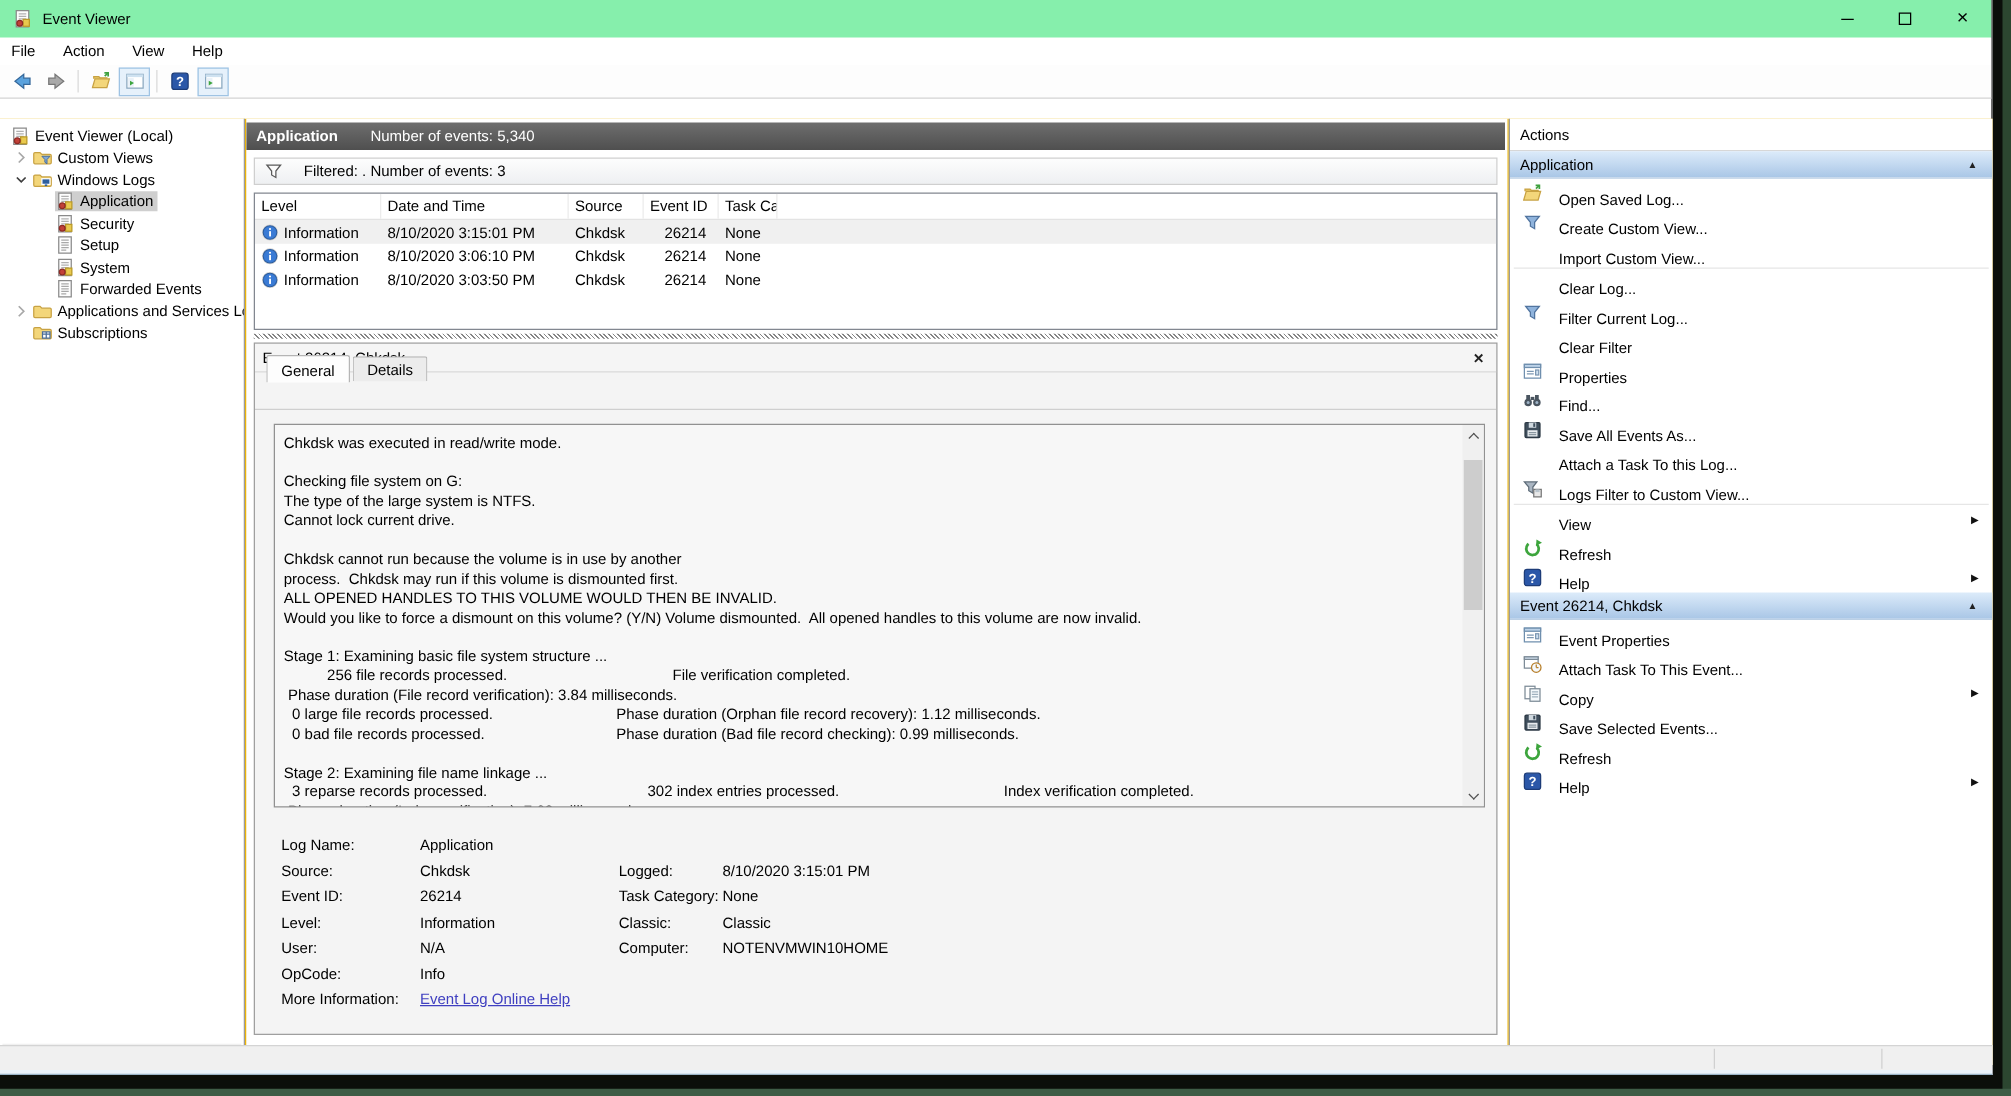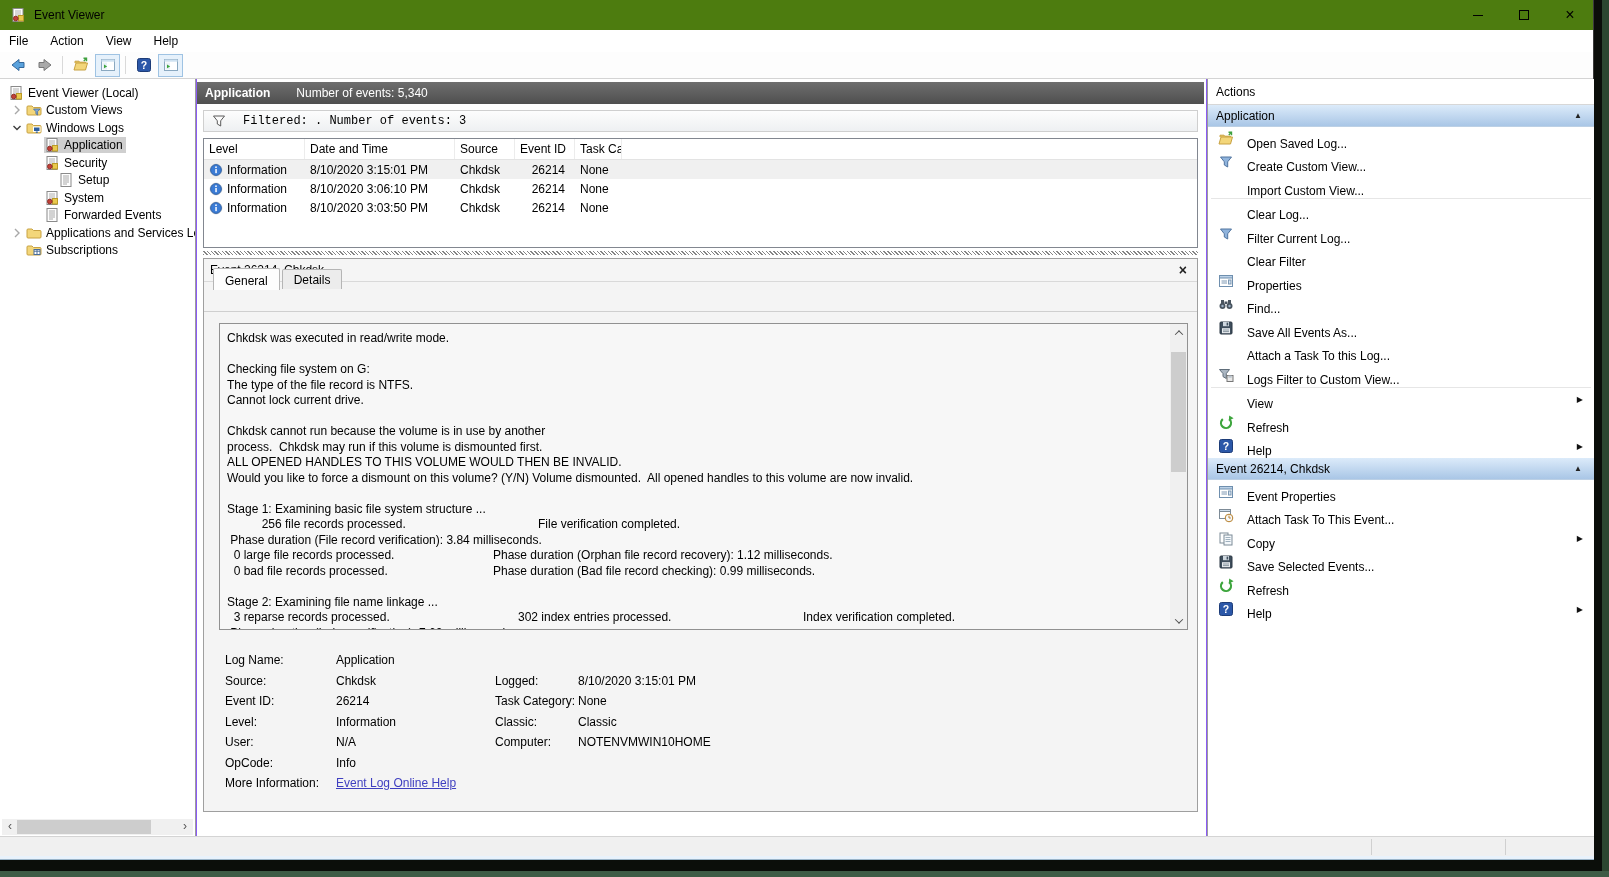--- a/index.html
+++ b/index.html
@@ -4,39 +4,39 @@
 <style>
   * { box-sizing: border-box; margin:0; padding:0; }
   html,body { width:1609px; height:877px; overflow:hidden; }
   body { position:relative; background:#0b0e0a; font-family:"Liberation Sans", sans-serif; font-size:12px; color:#000; }
   .green-right { position:absolute; right:0; top:0; width:7px; height:100%; background:#2c4630; }
   .green-bottom { position:absolute; left:0; bottom:0; width:100%; height:6px; background:#3e5c46; }
 
   .window { position:absolute; left:0; top:0; width:1594px; height:860px; background:#fff; border-right:1px solid #3c3c3c; }
 
   
-  .titlebar { position:relative; height:30px; background:#4d7c0f; }
+  .titlebar { position:relative; height:30px; background:#86efac; }
   .title-icon { position:absolute; left:10px; top:7px; width:16px; height:16px; }
   .title-text { position:absolute; left:34px; top:8px; }
   .win-controls { position:absolute; right:0; top:0; height:30px; display:flex; }
   .win-btn { width:46px; height:30px; display:flex; align-items:center; justify-content:center; }
   .glyph-min { width:10px; height:1px; background:#000; }
   .glyph-max { width:10px; height:10px; border:1px solid #000; }
   .glyph-close { font-size:16px; line-height:10px; }
 
   
   .menubar { height:22px; display:flex; align-items:center; padding-left:9px; background:#fff; }
   .menu-item { padding:3px 10px 3px 0; margin-right:12px; }
   .toolbar { height:27px; border-bottom:1px solid #d4d4d4; display:flex; align-items:center; padding-left:4px; background:#fdfdfd; }
   .tb-btn { width:25px; height:23px; display:flex; align-items:center; justify-content:center; border:1px solid transparent; margin:0 1px; background:transparent; }
   .tb-btn.sel { background:#e6f1fb; border-color:#9fc3e3; }
   .tb-sep { width:1px; height:18px; background:#d9d9d9; margin:0 4px; }
   .ic { width:16px; height:16px; display:block; }
 
-  .content { position:absolute; left:0; top:79px; width:1594px; height:757px; background:#8b5cf6; }
+  .content { position:absolute; left:0; top:95px; width:1594px; height:757px; background:#eab308; }
 
   
   .tree-panel { position:absolute; left:0; top:0; width:196px; height:100%; border-right:1px solid #9b9b9b; overflow:hidden; background:#fff; }
   .tree-rows { padding-top:5px; }
   .tree-row { height:17.5px; display:flex; align-items:center; white-space:nowrap; }
   .expander { width:18px; height:16px; display:flex; align-items:center; justify-content:center; flex:0 0 18px; }
   .sel-group { display:flex; align-items:center; padding:0 3px 0 0; }
   .sel-group.sel { background:#cfcfcf; }
   .tree-ic { width:16px; height:16px; margin-right:4px; flex:0 0 16px; }
   .tree-hscroll { position:absolute; left:2px; bottom:1px; width:191px; height:16px; background:#f0f0f0; }
@@ -44,21 +44,21 @@
   .hs-arrow.left { left:0; } .hs-arrow.right { right:0; }
   .hs-thumb { position:absolute; left:15px; top:1px; width:134px; height:14px; background:#cdcdcd; }
 
   
   .center-panel { position:absolute; left:197px; top:0; width:1009px; height:100%; background:#fff; overflow:hidden; }
   .log-header { position:absolute; left:0; top:3px; width:1007px; height:22px; background:linear-gradient(#6e6e6e,#4f4f4f); color:#fff; display:flex; align-items:center; }
   .log-header .t1 { font-weight:bold; margin-left:8px; }
   .log-header .t2 { margin-left:26px; }
   .filter-bar { position:absolute; left:6px; top:31px; width:995px; height:22px; border:1px solid #cfcfcf; background:linear-gradient(#fdfdfd,#eef0f2); display:flex; align-items:center; }
   .filter-bar .ic { margin-left:7px; }
-  .filter-text { margin-left:16px;font-family:Liberation Mono, monospace; }
+  .filter-text { margin-left:16px; }
   .event-table { position:absolute; left:6px; top:59px; width:995px; height:110px; border:1px solid #828790; background:#fff; overflow:hidden; }
   .thead { display:flex; height:21px; border-bottom:1px solid #e3e3e3; }
   .th { border-right:1px solid #ececec; padding-left:5px; display:flex; align-items:center; white-space:nowrap; overflow:hidden; }
   .tr { display:flex; height:19px; align-items:center; }
   .tr.sel { background:#f0f0f0; }
   .td { padding-left:5px; white-space:nowrap; overflow:hidden; display:flex; align-items:center; }
   .td.num { justify-content:flex-end; padding-right:10px; }
   .lvl-ic { width:14px; height:14px; margin-right:4px; flex:0 0 14px; }
 
   .splitter { position:absolute; left:6px; top:172px; width:995px; height:4px;
@@ -347,21 +347,21 @@
           </div>
           <div class="tree-row" style="padding-left: 26px;">
             <span class="expander"></span>
             <span class="sel-group">
               <svg class="ic tree-ic">
                 <use href="#sym-event-log"></use>
               </svg>
               <span class="tree-label">Security</span>
             </span>
           </div>
-          <div class="tree-row" style="padding-left: 40px;">
+          <div class="tree-row" style="padding-left: 26px;">
             <span class="expander"></span>
             <span class="sel-group">
               <svg class="ic tree-ic">
                 <use href="#sym-plain-log"></use>
               </svg>
               <span class="tree-label">Setup</span>
             </span>
           </div>
           <div class="tree-row" style="padding-left: 26px;">
             <span class="expander"></span>
@@ -485,21 +485,21 @@
         <div class="msgbox">
           <div class="msg-content" id="msg-content">
               <div class="msg-line">
                 <span style="left: 0px;">Chkdsk was executed in read/write mode.</span>
               </div>
               <div class="msg-line"></div>
               <div class="msg-line">
                 <span style="left: 0px;">Checking file system on G:</span>
               </div>
               <div class="msg-line">
-                <span style="left: 0px;">The type of the file record is NTFS.</span>
+                <span style="left: 0px;">The type of the large system is NTFS.</span>
               </div>
               <div class="msg-line">
                 <span style="left: 0px;">Cannot lock current drive.</span>
               </div>
               <div class="msg-line"></div>
               <div class="msg-line">
                 <span style="left: 0px;">Chkdsk cannot run because the volume is in use by another</span>
               </div>
               <div class="msg-line">
                 <span style="left: 0px;">process.  Chkdsk may run if this volume is dismounted first.</span>

